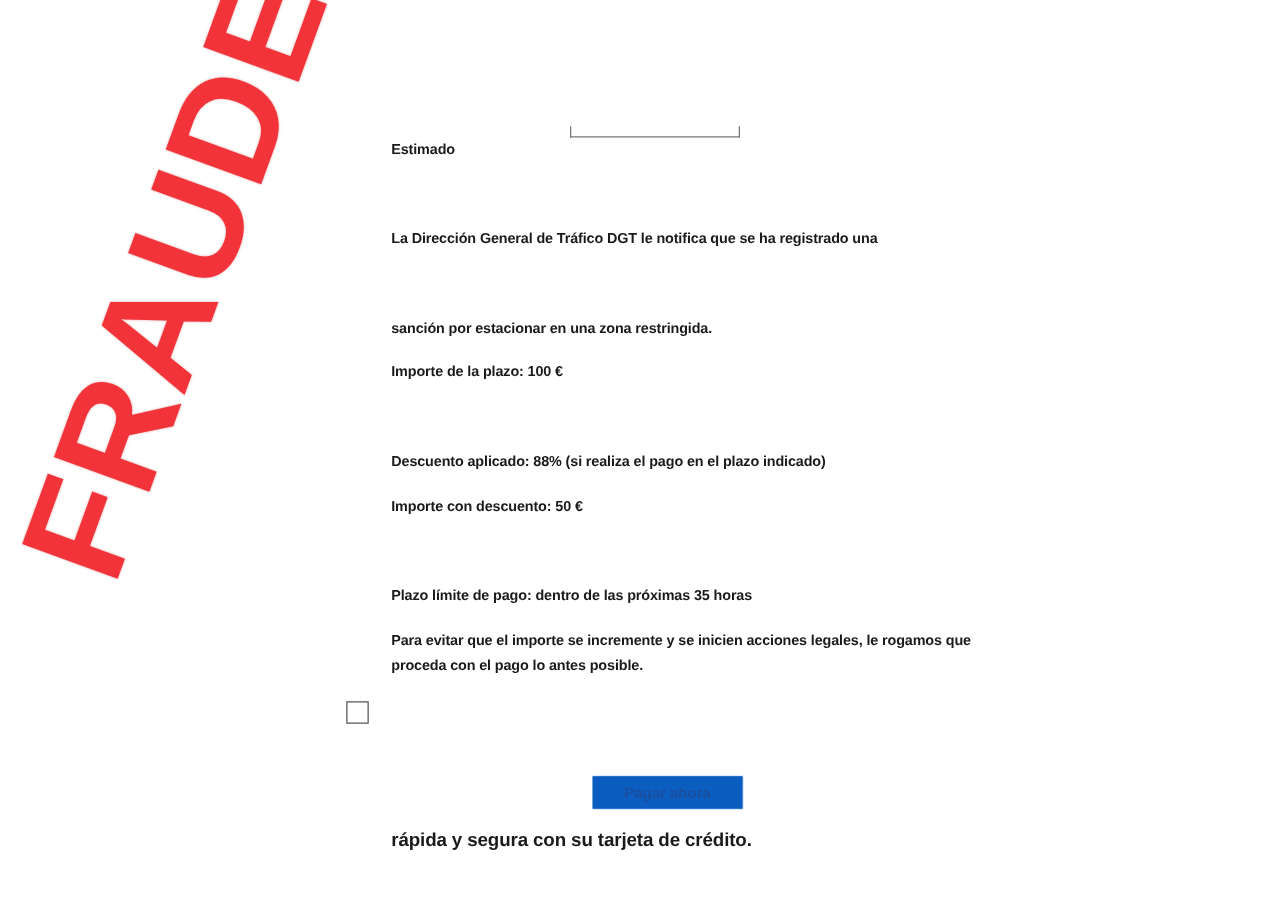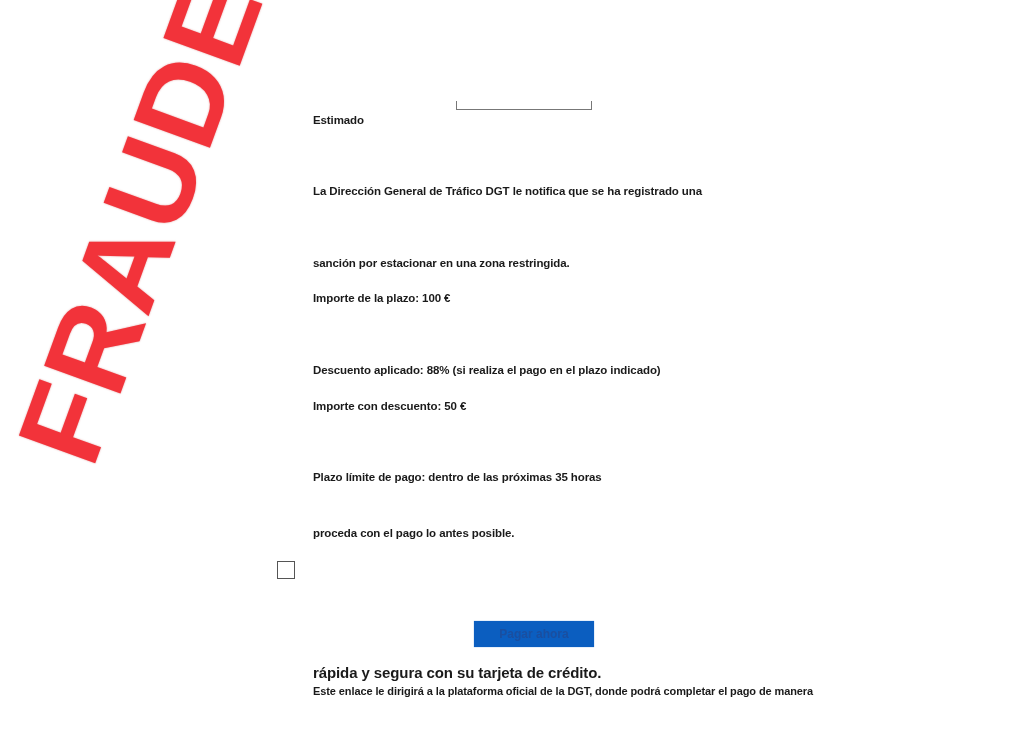--- a/index.html
+++ b/index.html
@@ -42,21 +42,21 @@
 
   <div class="blank-field"></div>
 
   <div class="line" style="top:114px">Estimado</div>
   <div class="line" style="top:257px">sanción por estacionar en una zona restringida.</div>
   <div class="line" style="top:185px">La Dirección General de Tráfico DGT le notifica que se ha registrado una</div>
   <div class="line" style="top:292px">Importe de la plazo: 100 €</div>
   <div class="line" style="top:364px">Descuento aplicado: 88% (si realiza el pago en el plazo indicado)</div>
   <div class="line" style="top:400px">Importe con descuento: 50 €</div>
   <div class="line" style="top:471px">Plazo límite de pago: dentro de las próximas 35 horas</div>
+  <div class="line" style="top:507px">Para evitar que el importe se incremente y se inicien acciones legales, le rogamos que</div>
   <div class="line" style="top:527px">proceda con el pago lo antes posible.</div>
 
   <div class="checkbox"></div>
 
   <button class="pay-btn">Pagar ahora</button>
 
-  <div class="line" style="top:685px; font-size:11px">Este enlace le dirigirá a la plataforma oficial de la DGT, donde podrá completar el pago de manera</div>
   <div class="line" style="top:664px; font-size:15px">rápida y segura con su tarjeta de crédito.</div>
 </div>
 
 </body></html>

